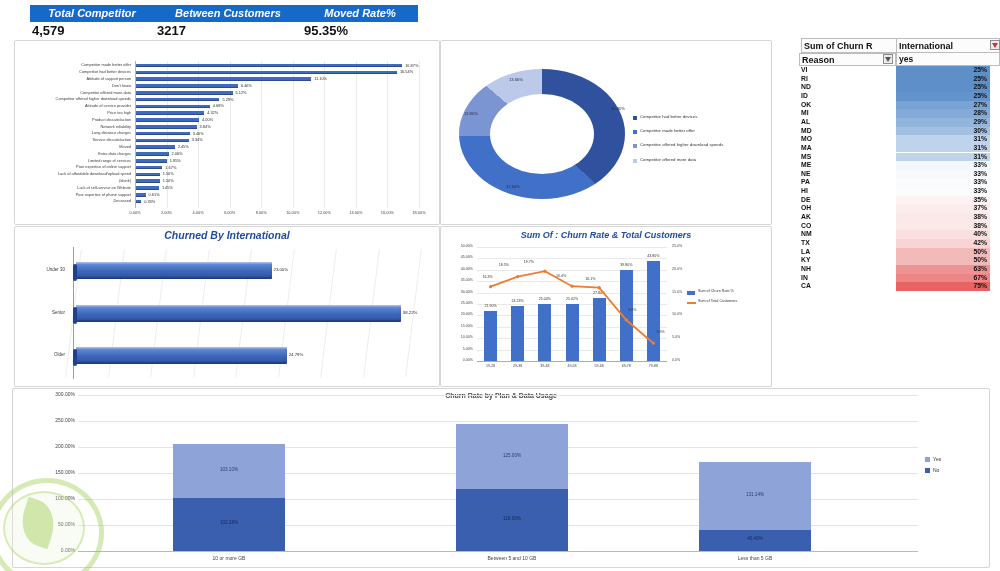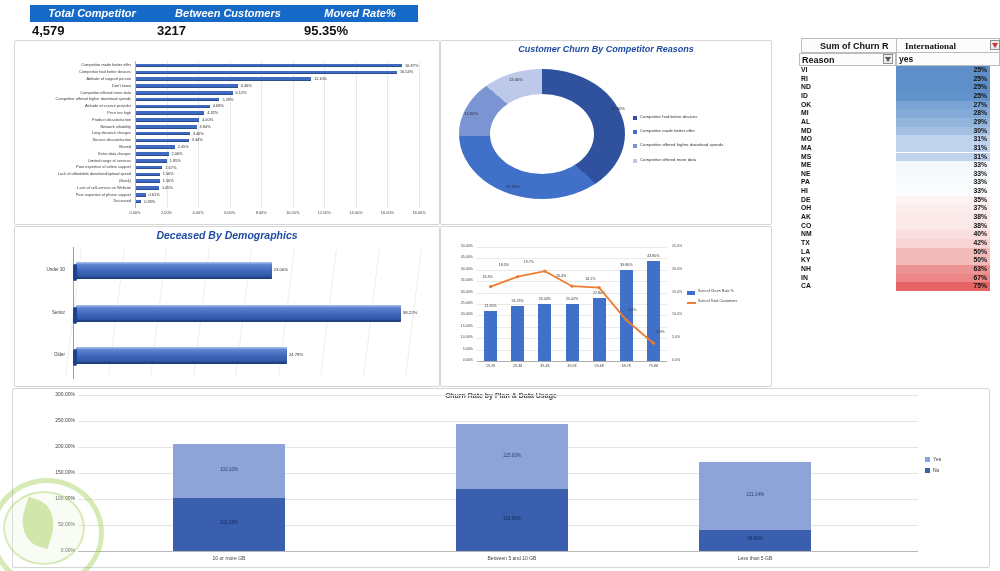--- a/index.html
+++ b/index.html
@@ -117,21 +117,20 @@
         <div class="g" style="left: 0px; top: 135.6px; width: 116px; text-align: right; font-size: 3.9px; color: rgb(60, 60, 60);">Poor expertise of phone support</div>
         <div class="g" style="left: 121px; top: 136px; width: 9.62444px; height: 3.6px; background: rgb(63, 106, 193); box-shadow: rgba(0, 0, 0, 0.28) 0px -1px 0px inset;"></div>
         <div class="g" style="left: 133.624px; top: 135.8px; font-size: 3.9px; color: rgb(43, 43, 43);">0.61%</div>
         <div class="g" style="left: 0px; top: 142.4px; width: 116px; text-align: right; font-size: 3.9px; color: rgb(60, 60, 60);">Deceased</div>
         <div class="g" style="left: 121px; top: 142.8px; width: 5.20667px; height: 3.6px; background: rgb(63, 106, 193); box-shadow: rgba(0, 0, 0, 0.28) 0px -1px 0px inset;"></div>
         <div class="g" style="left: 129.207px; top: 142.6px; font-size: 3.9px; color: rgb(43, 43, 43);">0.33%</div>
       </div>
   </div>
 
   <div class="panel" style="left:440px;top:40px;width:330px;height:183px;">
-    <div class="ptitle" style="top:4px;font-size:9px;">Customer Churn By Competitor Reasons</div>
     <div class="cbody" id="donut-body" style="left:0;top:16px;width:330px;height:167px;">
         <div class="g" style="left: 18px; top: 12px; width: 166px; height: 130px; border-radius: 50%; background: conic-gradient(rgb(48, 81, 158) 0%, rgb(48, 81, 158) 36.9%, rgb(64, 112, 200) 36.9%, rgb(64, 112, 200) 74.54%, rgb(123, 148, 210) 74.54%, rgb(123, 148, 210) 86.34%, rgb(189, 201, 233) 86.34%, rgb(189, 201, 233) 100%);"></div>
         <div class="g" style="left: 49px; top: 37px; width: 104px; height: 80px; border-radius: 50%; background: rgb(255, 255, 255);"></div>
         <div class="g" style="left: 160px; top: 50px; width: 34px; text-align: center; font-size: 4.2px; color: rgb(48, 48, 58);">36.90%</div>
         <div class="g" style="left: 55px; top: 128px; width: 34px; text-align: center; font-size: 4.2px; color: rgb(48, 48, 58);">37.64%</div>
         <div class="g" style="left: 13px; top: 55px; width: 34px; text-align: center; font-size: 4.2px; color: rgb(48, 48, 58);">11.80%</div>
         <div class="g" style="left: 58px; top: 21px; width: 34px; text-align: center; font-size: 4.2px; color: rgb(48, 48, 58);">13.66%</div>
         <div class="g" style="left: 192px; top: 58px; width: 132px; height: 8px;">
           <div class="g" style="left: 0px; top: 1px; width: 4px; height: 4px; background: rgb(48, 81, 158);"></div>
           <div class="g" style="left: 7px; top: 0px; font-size: 4.3px; color: rgb(51, 51, 51);">Competitor had better devices</div>
@@ -145,21 +144,21 @@
           <div class="g" style="left: 7px; top: 0px; font-size: 4.3px; color: rgb(51, 51, 51);">Competitor offered higher download speeds</div>
         </div>
         <div class="g" style="left: 192px; top: 101px; width: 132px; height: 8px;">
           <div class="g" style="left: 0px; top: 1px; width: 4px; height: 4px; background: rgb(189, 201, 233);"></div>
           <div class="g" style="left: 7px; top: 0px; font-size: 4.3px; color: rgb(51, 51, 51);">Competitor offered more data</div>
         </div>
       </div>
   </div>
 
   <div class="panel" style="left:14px;top:226px;width:424px;height:159px;">
-    <div class="ptitle" style="top:3px;font-size:10.5px;">Deceased By Demographics</div>
+    <div class="ptitle" style="top:3px;font-size:10.5px;">Churned By International</div>
     <div class="cbody" id="demo-body" style="left:0;top:18px;width:424px;height:141px;">
         <div class="g" style="left: 58px; top: 4px; width: 1px; height: 128px; background: rgb(237, 237, 237); transform: skewX(-7deg);"></div>
         <div class="g" style="left: 100.5px; top: 4px; width: 1px; height: 128px; background: rgb(237, 237, 237); transform: skewX(-7deg);"></div>
         <div class="g" style="left: 143px; top: 4px; width: 1px; height: 128px; background: rgb(237, 237, 237); transform: skewX(-7deg);"></div>
         <div class="g" style="left: 185.5px; top: 4px; width: 1px; height: 128px; background: rgb(237, 237, 237); transform: skewX(-7deg);"></div>
         <div class="g" style="left: 228px; top: 4px; width: 1px; height: 128px; background: rgb(237, 237, 237); transform: skewX(-7deg);"></div>
         <div class="g" style="left: 270.5px; top: 4px; width: 1px; height: 128px; background: rgb(237, 237, 237); transform: skewX(-7deg);"></div>
         <div class="g" style="left: 313px; top: 4px; width: 1px; height: 128px; background: rgb(237, 237, 237); transform: skewX(-7deg);"></div>
         <div class="g" style="left: 355.5px; top: 4px; width: 1px; height: 128px; background: rgb(237, 237, 237); transform: skewX(-7deg);"></div>
         <div class="g" style="left: 398px; top: 4px; width: 1px; height: 128px; background: rgb(237, 237, 237); transform: skewX(-7deg);"></div>
@@ -170,20 +169,21 @@
         <div class="g" style="left: 0px; top: 65.5px; width: 50px; text-align: right; font-size: 4.5px; color: rgb(60, 60, 60);">Senior</div>
         <div class="bar3d" style="left: 61px; top: 59.5px; width: 324.87px; height: 17px;"></div>
         <div class="g" style="left: 387.87px; top: 65.5px; font-size: 4.3px; color: rgb(43, 43, 43);">38.22%</div>
         <div class="g" style="left: 0px; top: 108px; width: 50px; text-align: right; font-size: 4.5px; color: rgb(60, 60, 60);">Older</div>
         <div class="bar3d" style="left: 61px; top: 102px; width: 210.715px; height: 17px;"></div>
         <div class="g" style="left: 273.715px; top: 108px; font-size: 4.3px; color: rgb(43, 43, 43);">24.79%</div>
       </div>
   </div>
 
   <div class="panel" style="left:440px;top:226px;width:330px;height:159px;">
+    <div class="ptitle" style="top:4px;font-size:9px;">Sum Of : Churn Rate &amp; Total Customers</div>
     <div class="cbody" id="combo-body" style="left:0;top:14px;width:330px;height:145px;">
         <div class="g" style="left: 36px; top: 120px; width: 190px; height: 1px; background: rgb(173, 173, 173);"></div>
         <div class="g" style="left: 6px; top: 118px; width: 26px; text-align: right; font-size: 3.6px; color: rgb(68, 68, 68);">0.00%</div>
         <div class="g" style="left: 36px; top: 108.6px; width: 190px; height: 1px; background: rgb(233, 233, 233);"></div>
         <div class="g" style="left: 6px; top: 106.6px; width: 26px; text-align: right; font-size: 3.6px; color: rgb(68, 68, 68);">5.00%</div>
         <div class="g" style="left: 36px; top: 97.2px; width: 190px; height: 1px; background: rgb(233, 233, 233);"></div>
         <div class="g" style="left: 6px; top: 95.2px; width: 26px; text-align: right; font-size: 3.6px; color: rgb(68, 68, 68);">10.00%</div>
         <div class="g" style="left: 36px; top: 85.8px; width: 190px; height: 1px; background: rgb(233, 233, 233);"></div>
         <div class="g" style="left: 6px; top: 83.8px; width: 26px; text-align: right; font-size: 3.6px; color: rgb(68, 68, 68);">15.00%</div>
         <div class="g" style="left: 36px; top: 74.4px; width: 190px; height: 1px; background: rgb(233, 233, 233);"></div>
@@ -247,22 +247,22 @@
         <div class="g" style="left: 246px; top: 48px; width: 82px;">
           <div class="g" style="left: 0px; top: 2px; width: 8px; height: 4px; background: rgb(64, 112, 200);"></div>
           <div class="g" style="left: 11px; top: 1px; font-size: 3.7px; color: rgb(51, 51, 51);">Sum of Churn Rate %</div>
           <div class="g" style="left: 0px; top: 13px; width: 9px; height: 1.6px; background: rgb(237, 125, 49);"></div>
           <div class="g" style="left: 11px; top: 11px; font-size: 3.7px; color: rgb(51, 51, 51);">Sum of Total Customers</div>
         </div>
       </div>
   </div>
 
   <div style="position:absolute;left:799px;top:38px;width:201px;height:256px;">
-    <div class="pcell" style="left:2px;top:0;width:97px;height:15px;font-size:9px;line-height:14px;padding-left:18px;">Sum of Churn R</div>
-    <div class="pcell" style="left:97px;top:0;width:104px;height:15px;font-size:9px;line-height:14px;padding-left:8px;font-family:Liberation Serif, serif;">International</div>
+    <div class="pcell" style="left:2px;top:0;width:97px;height:15px;font-size:9px;line-height:14px;padding-left:2px;">Sum of Churn R</div>
+    <div class="pcell" style="left:97px;top:0;width:104px;height:15px;font-size:9px;line-height:14px;padding-left:2px;">International</div>
     <div class="filterbox" style="left:191px;top:2px;">
         <span class="funnel" style="border-top:5px solid #cc3333;"></span>
       </div>
     <div class="pcell" style="left:0;top:15px;width:97px;height:13px;font-size:9px;line-height:12px;padding-left:2px;">Reason</div>
     <div class="filterbox" style="left:84px;top:16px;">
         <span class="funnel" style="border-top:5px solid #555;"></span>
       </div>
     <div class="pcell" style="left:97px;top:15px;width:104px;height:13px;font-size:8.5px;line-height:12px;padding-left:2px;border-top:none;">yes</div>
     <div id="pivot-rows" style="position:absolute;left:0;top:28px;width:201px;">
         <div class="g" style="left: 0px; top: 0px; width: 201px; height: 8.65px;">

